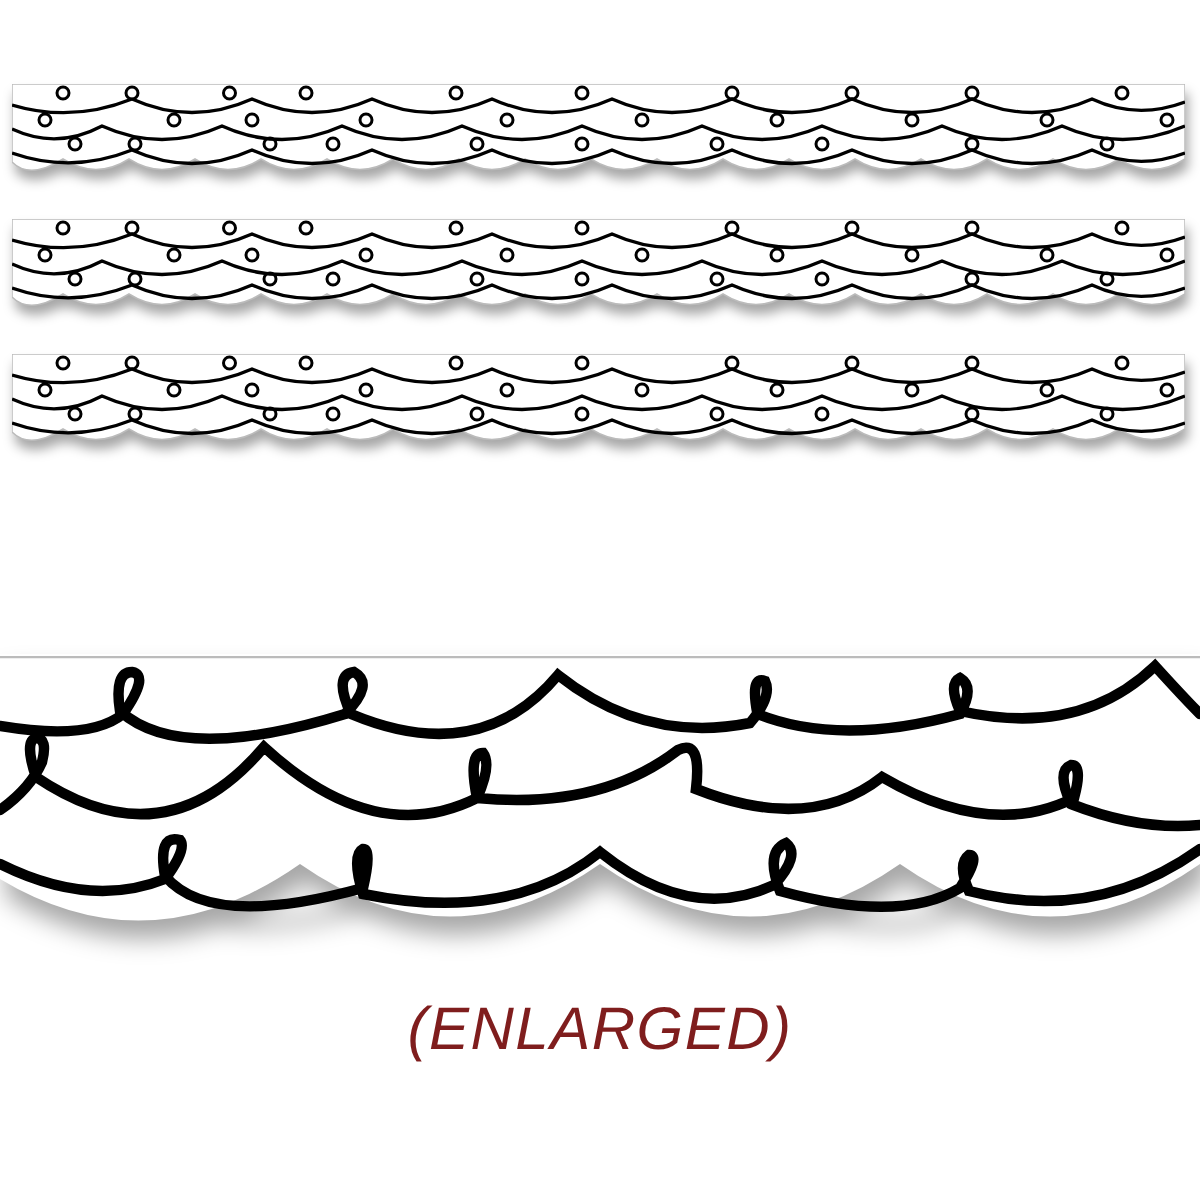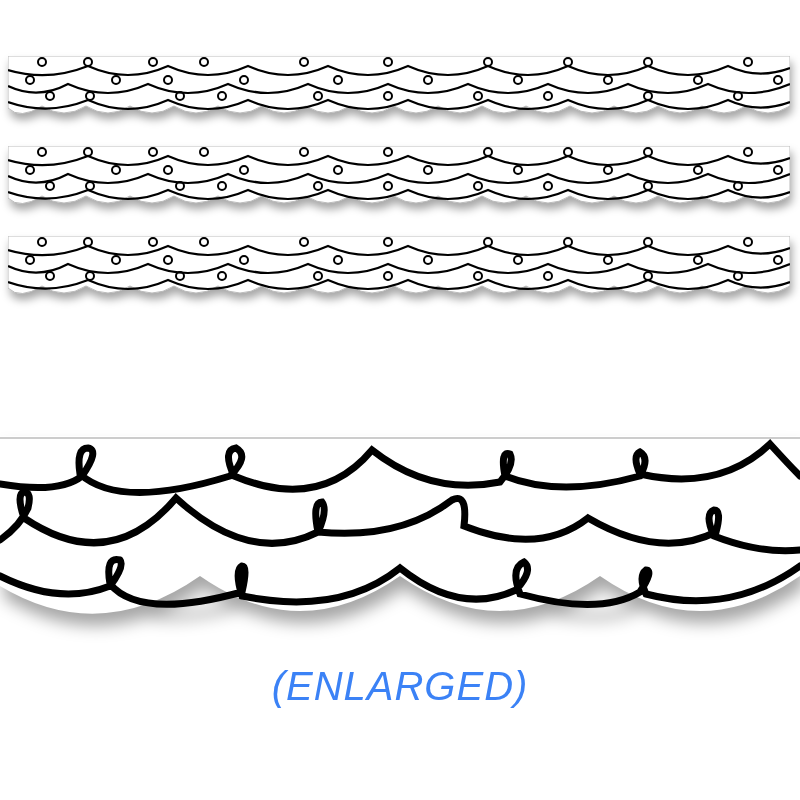--- a/index.html
+++ b/index.html
@@ -1,21 +1,21 @@
 <!DOCTYPE html>
 <html><head>
 <meta charset="utf-8">
 <style>
   html,body{margin:0;padding:0;background:#fff;}
   body{width:800px;height:800px;position:relative;overflow:hidden;font-family:"Liberation Sans",sans-serif;}
   .strip{position:absolute;left:8px;width:782px;height:64px;}
   .strip svg{display:block;filter:drop-shadow(2px 6px 4px rgba(0,0,0,0.35));}
   .enlarged{position:absolute;left:0;top:436px;width:800px;height:200px;}
   .enlarged svg{display:block;filter:drop-shadow(4px 12px 8px rgba(0,0,0,0.35));}
-  .caption{position:absolute;top:664px;left:0;width:800px;text-align:center;font-size:40px;font-style:italic;color:#3b82f6;letter-spacing:1px;}
+  .caption{position:absolute;top:664px;left:0;width:800px;text-align:center;font-size:40px;font-style:italic;color:#7f1d1d;letter-spacing:1px;}
 </style>
 </head>
 <body>
 
 <div class="strip" style="top:56px">
   <svg width="782" height="72" viewBox="0 0 782 72">
     <path d="M0 0 H782 V50 Q760 64 738 50 Q716 64 694 50 Q672 64 650 50 Q628 64 606 50 Q584 64 562 50 Q540 64 518 50 Q496 64 474 50 Q452 64 430 50 Q408 64 386 50 Q364 64 342 50 Q320 64 298 50 Q276 64 254 50 Q232 64 210 50 Q188 64 166 50 Q144 64 122 50 Q100 64 78 50 Q56 64 34 50 Q12 64 0 52 Z" fill="#fff" stroke="#bbb" stroke-width="1"></path>
     <g fill="none" stroke="#000" stroke-width="2.2">
       <path d="M0 14 Q40 26 80 10 M80 10 Q120 28 160 10 Q200 28 240 10 Q280 28 320 10 Q360 28 400 10 Q440 28 480 10 Q520 28 560 10 Q600 28 640 10 Q680 28 720 10 Q750 24 782 12"></path>
       <path d="M0 30 Q30 44 60 28 Q100 46 140 28 Q180 46 220 28 Q260 46 300 28 Q340 46 380 28 Q420 46 460 28 Q500 46 540 28 Q580 46 620 28 Q660 46 700 28 Q740 46 782 28"></path>

